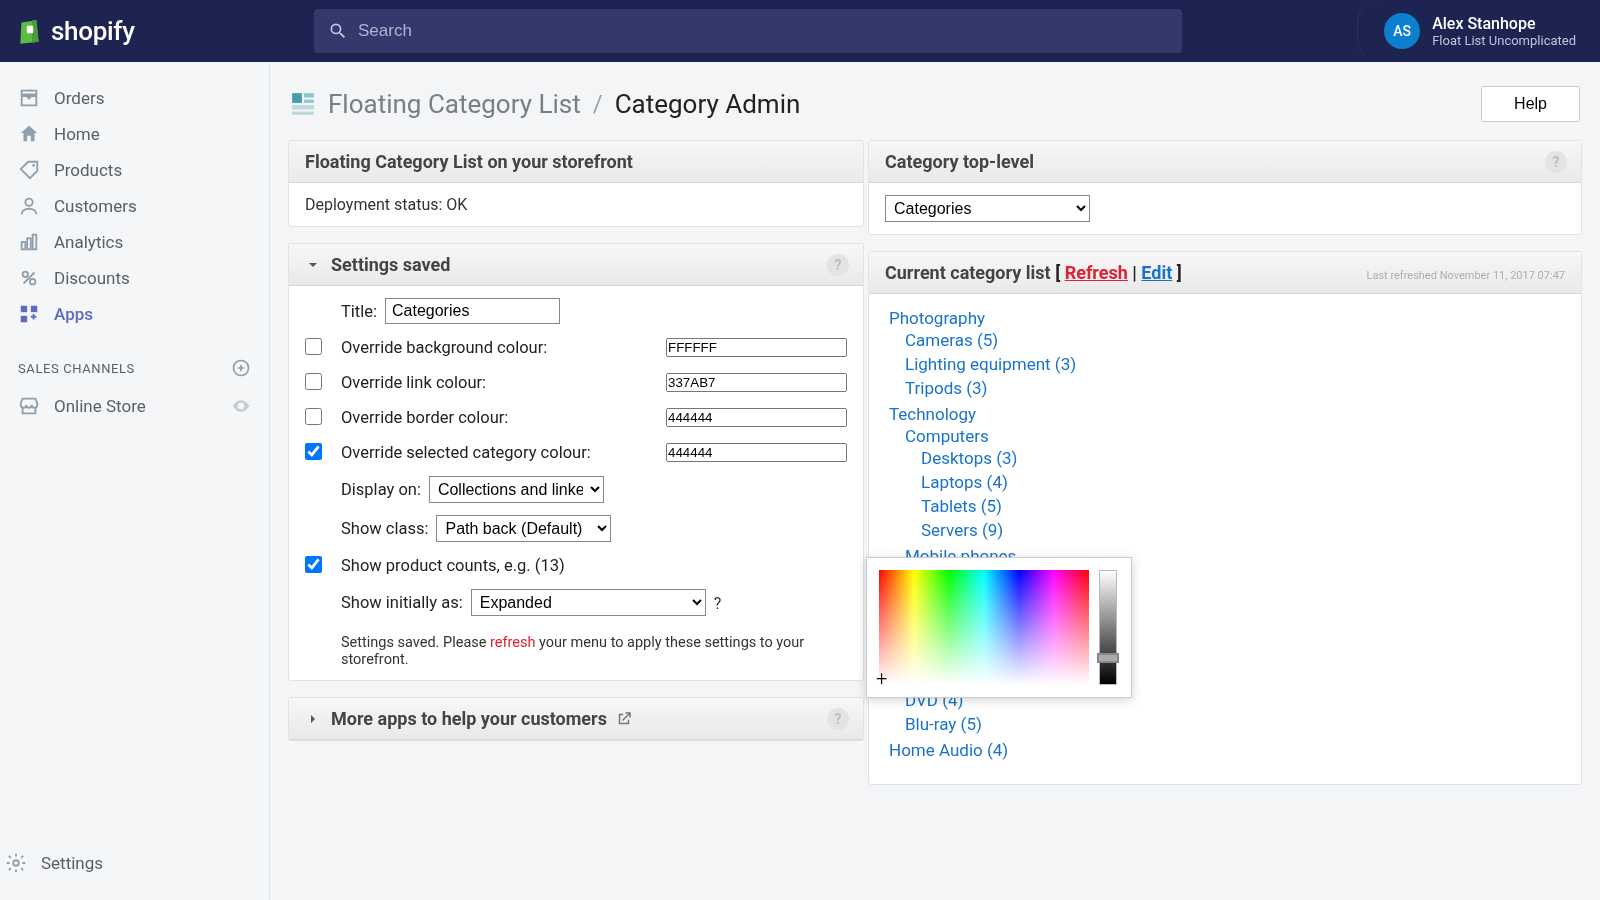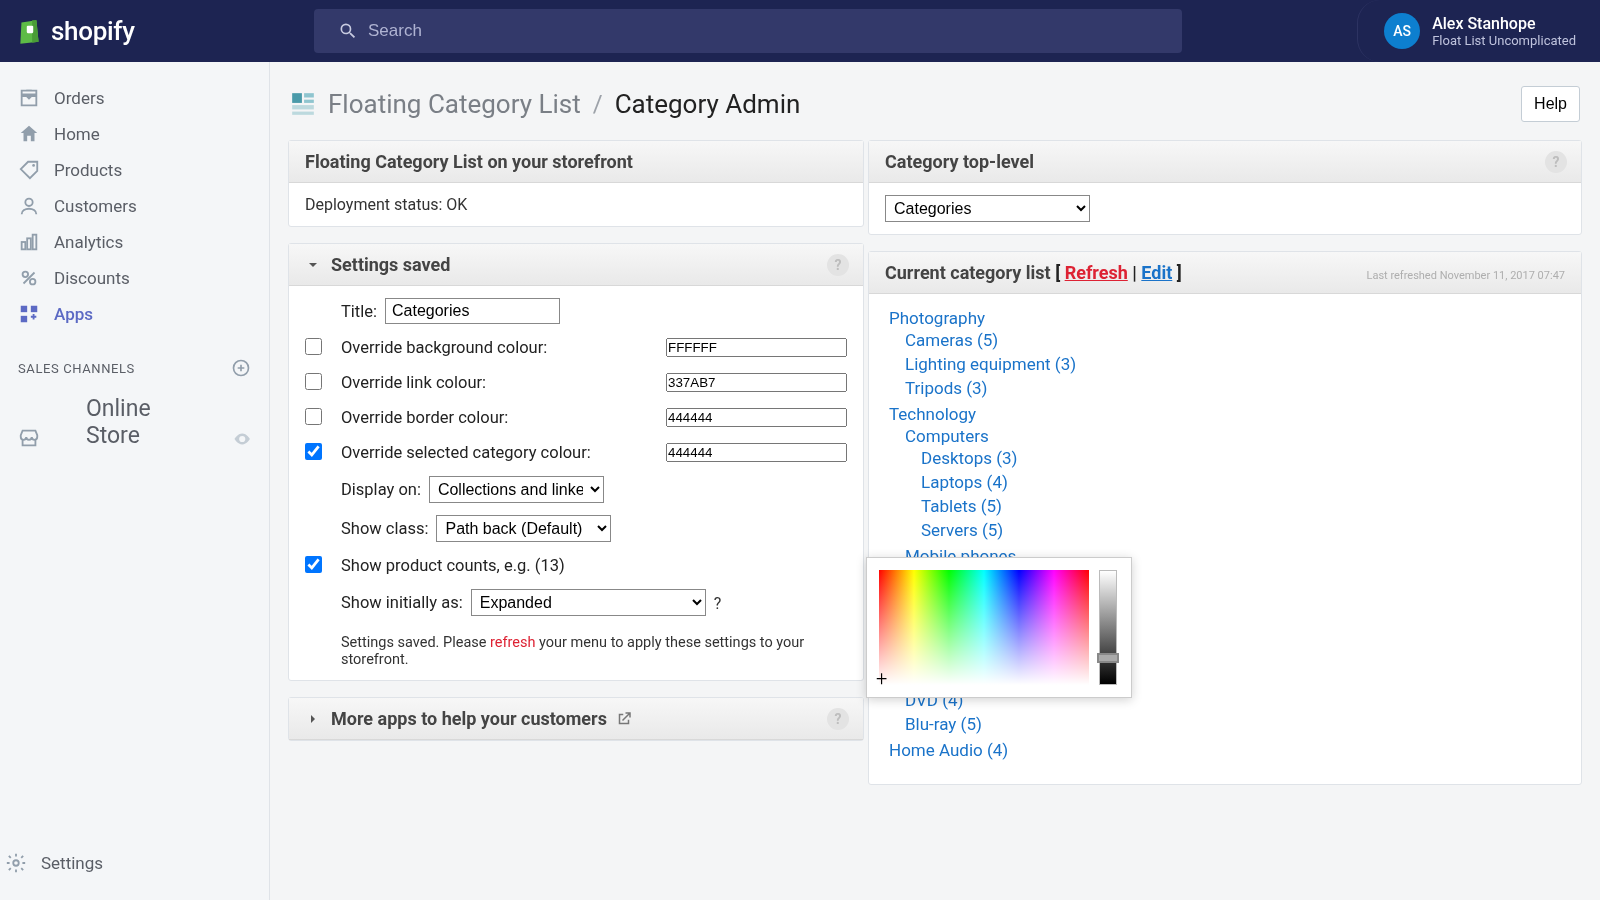--- a/index.html
+++ b/index.html
@@ -4,55 +4,55 @@
 <style>
 * { box-sizing: border-box; margin: 0; padding: 0; }
 body { font-family: -apple-system, BlinkMacSystemFont, "Segoe UI", Roboto, sans-serif; background: #f4f6f8; color: #212b36; width: 1600px; height: 900px; overflow: hidden; }
 
 
 .topbar { display: flex; align-items: center; height: 62px; background: #1d2452; color: #fff; }
 .logo { display: flex; align-items: center; width: 270px; padding-left: 17px; }
 .logo svg { width: 26px; height: 30px; margin-right: 8px; }
 .logo-text { font-size: 26px; font-weight: 500; letter-spacing: -0.3px; }
 .searchwrap { flex: 1; display: flex; align-items: center; padding: 0 44px 0 44px; }
-.searchbox { display:flex; align-items:center; width: 100%; max-width: 868px; height: 44px; background: #33396a; border-radius: 4px; padding-left: 24px; }
+.searchbox { display:flex; align-items:center; width: 100%; max-width: 868px; height: 44px; background: #33396a; border-radius: 4px; padding-left: 14px; }
 .searchbox svg { width:20px; height:20px; fill:#c8cbe0; margin-right:10px; }
 .searchbox input { flex:1; background:transparent; border:0; outline:0; font-size:17px; color:#e9eaf3; }
 .searchbox input::placeholder{color:#afb3d2;}
 .userbox { display:flex; align-items:center; padding-right: 24px; padding-left: 26px; border-left: 1px solid #2d3362; height:100%;border-radius:23px;}
 .avatar { width: 36px; height: 36px; border-radius: 50%; background:#0d7fcf; color:#fff; display:flex; align-items:center; justify-content:center; font-size:14px; font-weight:500; margin-right:12px; }
 .username { font-size:16px; font-weight:500; }
 .storename { font-size:13px; color:#bfc3dd; }
 
 
 .shell { display:flex; height: 838px; }
 .sidebar { width: 270px; background:#f4f6f8; border-right:1px solid #dfe3e8; display:flex; flex-direction:column; }
 .nav { list-style:none; padding-top: 18px; }
 .nav li { display:flex; align-items:center; padding: 7px 18px; font-size: 17px; color:#5a5e66; cursor:pointer; }
 .nav li.active { color: #5c6ac4; font-weight:500;}
 .nav li .icn { width: 22px; height:22px; margin-right: 14px; display:flex; align-items:center; justify-content:center; }
 .nav li .icn svg { fill:#919eab; }
 .nav li.active .icn svg { fill:#5c6ac4; }
 .sc-head { display:flex; align-items:center; padding: 26px 18px 10px 18px; }
 .sc-head span { font-size:13px; color:#5a5e66; letter-spacing:0.6px; flex:1; }
 .sc-head .addbtn { width:20px; height:20px; }
-.sc-row { display:flex; align-items:flex-end; padding:7px 18px; font-size:23px; color:#5a5e66;gap:32px; }
+.sc-row { display:flex; align-items:center; padding:7px 18px; font-size:17px; color:#5a5e66; }
 .sc-row .icn{width:22px;height:22px;margin-right:14px;display:flex;align-items:center;justify-content:center;}
 .sc-row .eye{margin-left:auto; width:20px;height:20px;}
 .sidebar-bottom{ margin-top:auto; padding: 16px 18px 26px 5px; display:flex; align-items:center; color:#5a5e66; font-size:17px;}
 .sidebar-bottom .icn{width:22px;height:22px;margin-right:14px;}
 
 
 .main{ flex:1; padding: 18px 18px 0 18px; overflow:auto; background:#f4f5f6;}
 .titlebar { display:flex; align-items:center; padding: 6px 2px 18px 2px; }
 .titlebar .bi { width:26px;height:26px;margin-right:12px; }
 .crumb-main { font-size:26px; color:#7a7f86; }
 .crumb-sep { font-size:24px; color:#9da2a9; padding: 0 12px; }
 .crumb-cur { font-size:26px; color:#222; }
-.helpbtn { margin-left:auto; background:#fff; border:1px solid #c4cdd5; border-radius:3px; padding: 8px 12px; font-size:16px; }
+.helpbtn { margin-left:auto; background:#fff; border:1px solid #c4cdd5; border-radius:3px; padding: 8px 32px; font-size:16px; }
 
 .cols { display:flex; gap:4px;}
 .colL { width:576px; }
 .colR { flex:1; }
 
 .panel { background:#fff; border:1px solid #dfe3e8; border-radius:3px; margin-bottom:16px; }
 .panel-h { background: linear-gradient(#f7f7f7,#e9e9e9); border-bottom:1px solid #d8d8d8; padding:10px 16px; display:flex; align-items:center; position:relative;}
 .panel-h .chev{margin-right:10px;}
 .panel-h h2 { font-size:18px; font-weight:700; color:#444; }
 .panel-h .qmark { position:absolute; right:14px; top:50%; transform:translateY(-50%); width:22px;height:22px;border-radius:50%; background:#e3e3e3;color:#bdbdbd; font-size:14px; font-weight:700;display:flex;align-items:center;justify-content:center;}
@@ -350,21 +350,21 @@
                 <li><a href="#">Photography</a><ul>
                     <li><a href="#">Cameras (5)</a></li>
                     <li><a href="#">Lighting equipment (3)</a></li>
                     <li><a href="#">Tripods (3)</a></li>
                   </ul></li>
                 <li><a href="#">Technology</a><ul>
                     <li><a href="#">Computers</a><ul>
                         <li><a href="#">Desktops (3)</a></li>
                         <li><a href="#">Laptops (4)</a></li>
                         <li><a href="#">Tablets (5)</a></li>
-                        <li><a href="#">Servers (5)</a></li>
+                        <li><a href="#">Servers (9)</a></li>
                       </ul></li>
                     <li><a href="#">Mobile phones</a><ul>
                         <li><a href="#">Smart phones (7)</a></li>
                         <li><a href="#">Feature phones (2)</a></li>
                         <li><a href="#">Smart watches (3)</a></li>
                       </ul></li>
                     <li><a href="#">Peripherals (3)</a></li>
                   </ul></li>
                 <li><a href="#">Film &amp; TV</a><ul>
                     <li><a href="#">DVD (4)</a></li>

